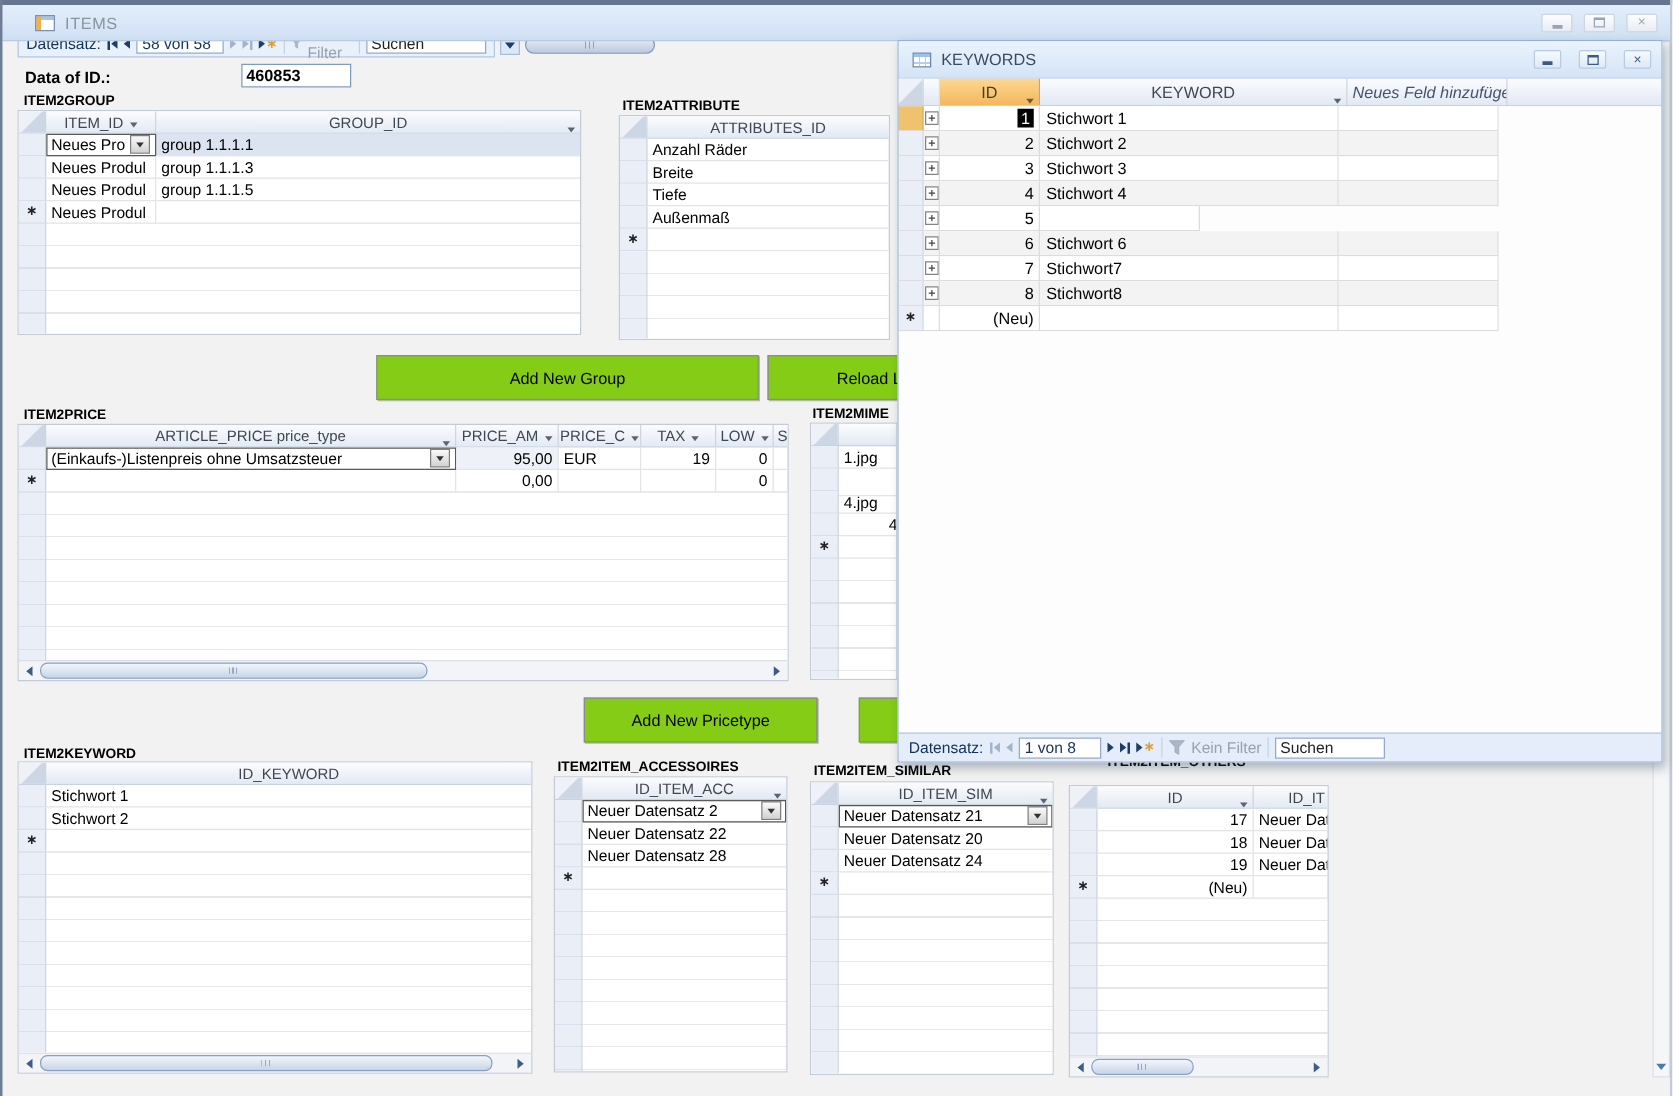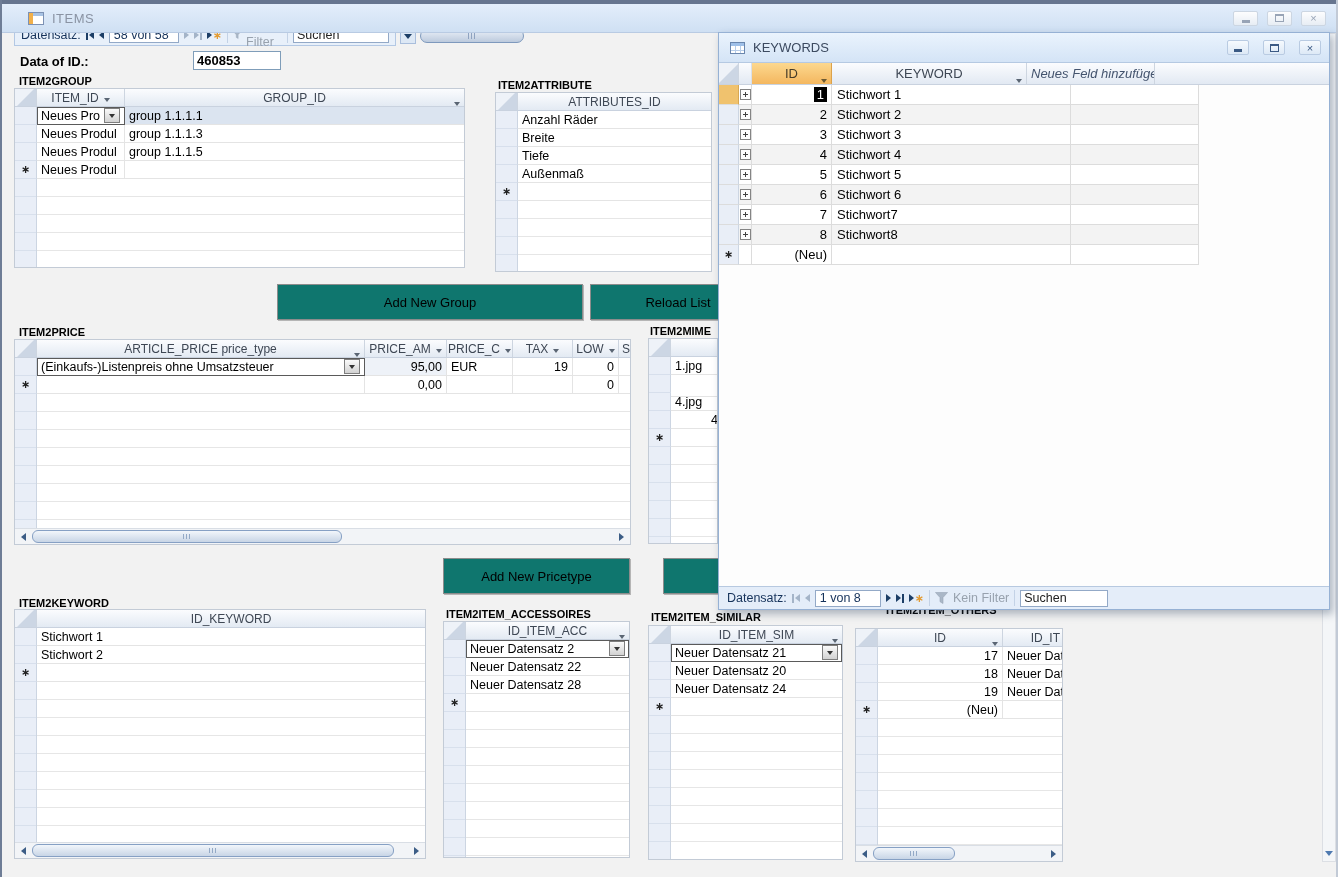--- a/index.html
+++ b/index.html
@@ -80,22 +80,22 @@
   .fstrip { position:absolute; left:0; top:0; bottom:0; width:22px; border-right:1px solid #ccd5e2;
     background:repeating-linear-gradient(180deg,#e9eef7 0 17px,#d8e0ec 17px 18px); }
   .hscroll { height:16px; flex:none; display:flex; align-items:center; background:#f2f4f7; border-top:1px solid #d9dee5; padding:0 2px; }
   .sb-arrow { width:13px; height:13px; display:flex; align-items:center; justify-content:center; color:#3c5d86; flex:none; }
   .sb-track { flex:1; height:14px; position:relative; }
   .thumb { position:absolute; top:0; height:13px; border:1px solid #86a0c4; border-radius:6px; background:linear-gradient(#f2f6fb,#c8d5e6); }
   .thumb::before { content:""; position:absolute; left:50%; top:3px; bottom:3px; width:8px; margin-left:-4px;
     background:repeating-linear-gradient(90deg,#93a9c6 0 1px, rgba(0,0,0,0) 1px 3px); }
 
   
-  .btn { position:absolute; height:36px; background:#0f766e; border:1px solid #8c8c8c; box-shadow:1px 1px 0 #b5b5b5;
-    display:flex; align-items:center; justify-content:center; font-size:13px; color:#000; white-space:nowrap; overflow:hidden; }
+  .btn { position:absolute; height:36px; background:#84cc16; border:1px solid #8c8c8c; box-shadow:1px 1px 0 #b5b5b5;
+    display:flex; align-items:center; justify-content:center; font-size:13px; color:#000; white-space:nowrap; overflow:hidden;margin-left:24px; }
 
   
   .vscroll { position:absolute; left:1322px; top:33px; width:14px; height:829px; background:#f4f6f8; border:1px solid #dcdfe4; z-index:1; }
   .vscroll .sb-arrow { position:absolute; bottom:1px; left:0; width:12px; color:#4f7ab0; }
 
   
   .kw { position:absolute; left:718px; top:32px; width:612px; height:578px; z-index:50;
     background:#fdfdfd; border:1px solid #96b1d4; box-shadow:3px 4px 8px rgba(40,60,90,.35);
     display:flex; flex-direction:column; }
   .kw-title { height:30px; flex:none; background:linear-gradient(#eaf3fd,#d4e4f6); border-bottom:1px solid #b5c9e2;
@@ -106,21 +106,21 @@
     linear-gradient(rgba(0,0,0,0) 0 7px, #b7cde9 7px 8px, #fff 8px); background-color:#fff; }
   .kw-titletext { margin-left:8px; font-size:13px; color:#3c4a60; }
   .kw .winbtns { margin-right:8px; gap:14px; }
   .kw .wbtn { width:22px; border:1px solid #b9cbe2; color:#3b5a84; background:linear-gradient(#f6fafe,#dde9f6); }
 
   .kh { display:flex; height:22px; flex:none; background:linear-gradient(#fbfcfe,#e2e9f3); border-bottom:1px solid #c9d2df; }
   .kh .hc { font-size:13px; }
   .kcorner { width:20px; flex:none; background:linear-gradient(135deg,#eef2f8 48%,#ccd6e4 52%); border-right:1px solid #cdd5e0; }
   .kexp-h { width:13px; flex:none; border-right:1px solid #d9e0ea; }
   .kh-id { width:80px; flex:none; background:linear-gradient(#fcd88f,#f4b75f); border-right:1px solid #dca24a; color:#463c28; }
-  .kh-kw { width:195px; flex:none; }
+  .kh-kw { width:246px; flex:none; }
   .kh-add { width:128px; flex:none; font-style:italic; color:#44546e; justify-content:flex-start; padding-left:4px; }
   .kh-rest { flex:1; }
 
   .krow { display:flex; height:20px; flex:none; }
   .krh { width:20px; flex:none; background:#e9eef7; border-right:1px solid #ccd5e2; border-bottom:1px solid #dcdcdc;
     display:flex; align-items:center; justify-content:center; font-size:12px; color:#222; }
   .krh.cur { background:#f0c26e; border-right:1px solid #d8a853; }
   .kc { border-right:1px solid #dcdcdc; border-bottom:1px solid #dcdcdc; display:flex; align-items:center;
     font-size:13px; color:#000; white-space:nowrap; overflow:hidden; background:#fff; }
   .kexp { width:13px; flex:none; justify-content:center; }
@@ -617,21 +617,20 @@
       <div class="kc kc-kw">Stichwort 4</div>
       <div class="kc kc-add"></div>
         <div class="krest"></div>
     </div>
     <div class="krow">
       <div class="krh"></div>
       <div class="kc kexp">
           <span class="plus"></span>
         </div>
       <div class="kc kc-id">5</div>
-      <div class="kc kc-kw">Stichwort 5</div>
       <div class="kc kc-add"></div>
         <div class="krest"></div>
     </div>
     <div class="krow alt">
       <div class="krh"></div>
       <div class="kc kexp">
           <span class="plus"></span>
         </div>
       <div class="kc kc-id">6</div>
       <div class="kc kc-kw">Stichwort 6</div>

